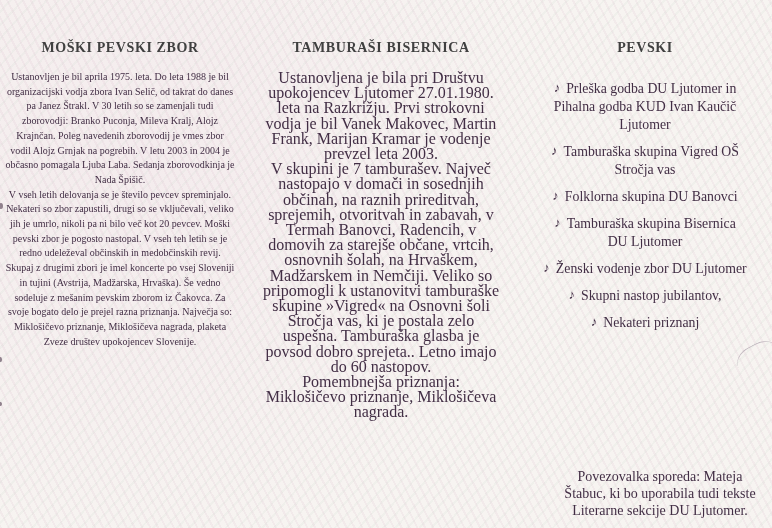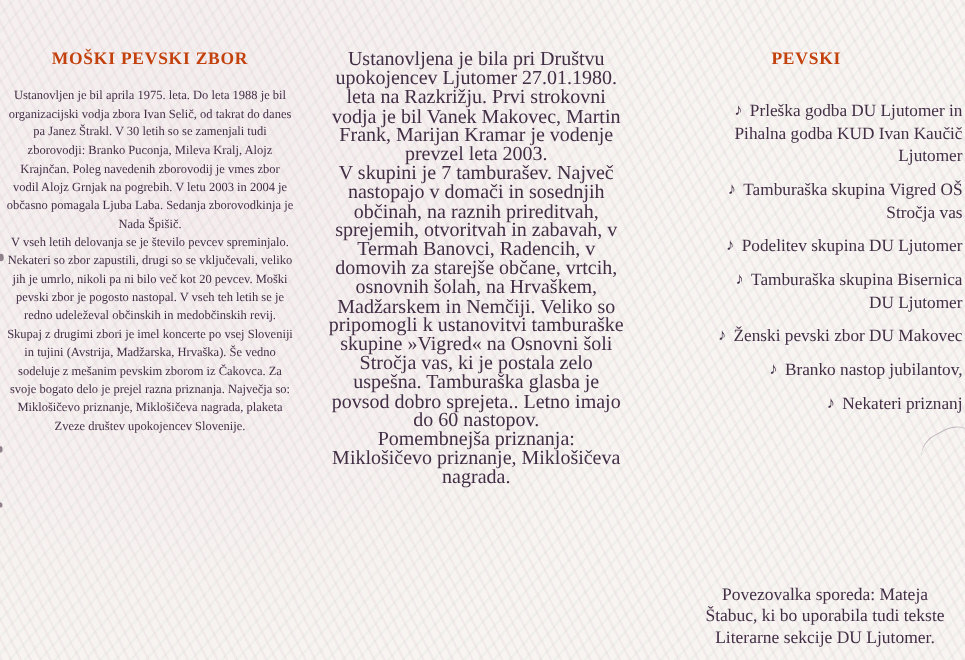--- a/index.html
+++ b/index.html
@@ -17,27 +17,27 @@
       repeating-linear-gradient(63deg, rgba(213,177,196,.14) 0 2px, rgba(0,0,0,0) 2px 7px),
       repeating-linear-gradient(-48deg, rgba(178,204,186,.10) 0 2px, rgba(0,0,0,0) 2px 9px),
       radial-gradient(circle at 18% 30%, rgba(238,220,230,.35), rgba(0,0,0,0) 55%);
   }
   .panel { position:absolute; top:40px; text-align:center; }
   .panel-left   { left:5px;   width:230px; }
   .panel-middle { left:261px; width:240px; }
   .panel-right  { left:520px; width:250px; height:488px; }
   .panel-title {
     font-size:14px; line-height:16px; font-weight:bold;
-    letter-spacing:.6px; color:#c2410c; margin-bottom:14px;
+    letter-spacing:.6px; color:#404040; margin-bottom:14px;
   }
   .panel-left  .panel-body { font-size:10px;   line-height:14.7px; }
   .panel-middle .panel-body{ font-size:16px; line-height:15.2px; }
   .para { margin:0; }
   .program { list-style:none; margin-top:24px; font-size:13.8px; line-height:18px; }
-  .program-item { margin-bottom:9px;text-align:right; }
+  .program-item { margin-bottom:9px; }
   .note-icon { display:inline-block; margin-right:6px; font-size:13px; font-style:italic;
                transform:translateY(-1px); }
   .item-text { white-space:pre-line; }
   .program-footer {
     position:absolute; top:428px; left:16px; right:-14px;
     font-size:14px; line-height:17px; white-space:pre-line; text-align:center;
   }
   
   .edge-speck { position:absolute; background:rgba(64,44,64,.55); border-radius:50%; }
   .speck-a { left:-1px; top:203px; width:4px; height:6px; }
@@ -60,20 +60,21 @@
     <h1 class="panel-title">MOŠKI PEVSKI ZBOR</h1>
     <div class="panel-body">
 
         <p class="para">Ustanovljen je bil aprila 1975. leta. Do leta 1988 je bil organizacijski vodja zbora Ivan Selič, od takrat do danes pa Janez Štrakl. V 30 letih so se zamenjali tudi zborovodji: Branko Puconja, Mileva Kralj, Alojz Krajnčan. Poleg navedenih zborovodij je vmes zbor vodil Alojz Grnjak na pogrebih. V letu 2003 in 2004 je občasno pomagala Ljuba Laba. Sedanja zborovodkinja je Nada Špišič.</p>
 
         <p class="para">V vseh letih delovanja se je število pevcev spreminjalo. Nekateri so zbor zapustili, drugi so se vključevali, veliko jih je umrlo, nikoli pa ni bilo več kot 20 pevcev. Moški pevski zbor je pogosto nastopal. V vseh teh letih se je redno udeleževal občinskih in medobčinskih revij. Skupaj z drugimi zbori je imel koncerte po vsej Sloveniji in tujini (Avstrija, Madžarska, Hrvaška). Še vedno sodeluje z mešanim pevskim zborom iz Čakovca. Za svoje bogato delo je prejel razna priznanja. Največja so: Miklošičevo priznanje, Miklošičeva nagrada, plaketa Zveze društev upokojencev Slovenije.</p>
       </div>
   </section>
 
   <section class="panel panel-middle">
+    <h1 class="panel-title">TAMBURAŠI BISERNICA</h1>
     <div class="panel-body">
 
         <p class="para">Ustanovljena je bila pri Društvu upokojencev Ljutomer 27.01.1980. leta na Razkrižju. Prvi strokovni vodja je bil Vanek Makovec, Martin Frank, Marijan Kramar je vodenje prevzel leta 2003.</p>
 
         <p class="para">V skupini je 7 tamburašev. Največ nastopajo v domači in sosednjih občinah, na raznih prireditvah, sprejemih, otvoritvah in zabavah, v Termah Banovci, Radencih, v domovih za starejše občane, vrtcih, osnovnih šolah, na Hrvaškem, Madžarskem in Nemčiji. Veliko so pripomogli k ustanovitvi tamburaške skupine »Vigred« na Osnovni šoli Stročja vas, ki je postala zelo uspešna. Tamburaška glasba je povsod dobro sprejeta.. Letno imajo do 60 nastopov.</p>
 
         <p class="para">Pomembnejša priznanja: Miklošičevo priznanje, Miklošičeva nagrada.</p>
       </div>
   </section>
 
@@ -86,36 +87,36 @@
 Pihalna godba KUD Ivan Kaučič
 Ljutomer</span>
         </li>
 
         <li class="program-item">
           <span class="note-icon">♪</span><span class="item-text">Tamburaška skupina Vigred OŠ
 Stročja vas</span>
         </li>
 
         <li class="program-item">
-          <span class="note-icon">♪</span><span class="item-text">Podelitev skupina DU Ljutomer</span>
+          <span class="note-icon">♪</span><span class="item-text">Folklorna skupina DU Banovci</span>
         </li>
 
 
 
         <li class="program-item">
           <span class="note-icon">♪</span><span class="item-text">Tamburaška skupina Bisernica
 DU Ljutomer</span>
         </li>
 
         <li class="program-item">
-          <span class="note-icon">♪</span><span class="item-text">Ženski pevski zbor DU Makovec</span>
+          <span class="note-icon">♪</span><span class="item-text">Ženski vodenje zbor DU Ljutomer</span>
         </li>
 
         <li class="program-item">
-          <span class="note-icon">♪</span><span class="item-text">Branko nastop jubilantov,</span>
+          <span class="note-icon">♪</span><span class="item-text">Skupni nastop jubilantov,</span>
         </li>
 
         <li class="program-item">
           <span class="note-icon">♪</span><span class="item-text">Nekateri priznanj</span>
         </li>
 
       </ul>
     <p class="program-footer">Povezovalka sporeda: Mateja
 Štabuc, ki bo uporabila tudi tekste
 Literarne sekcije DU Ljutomer.</p>

